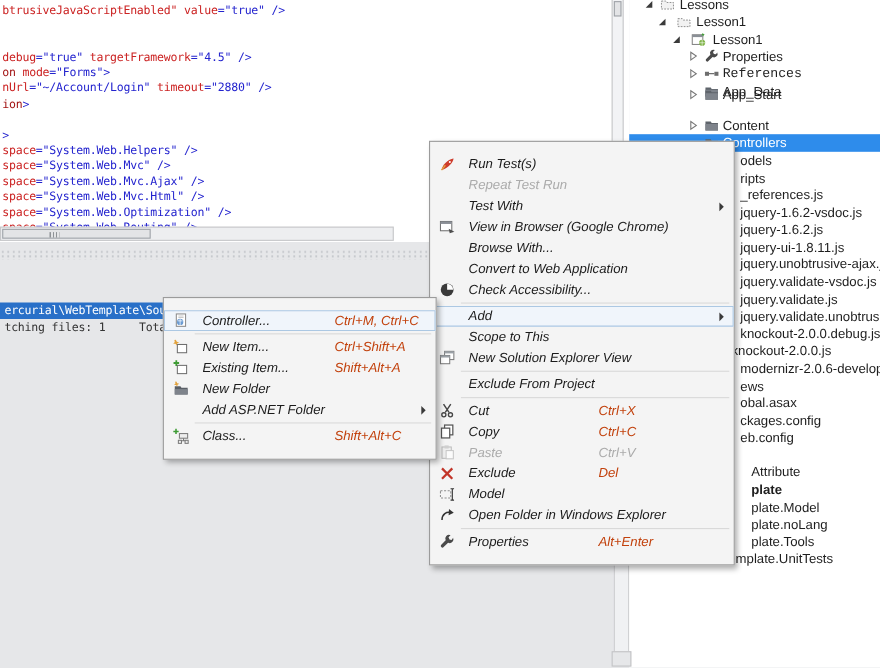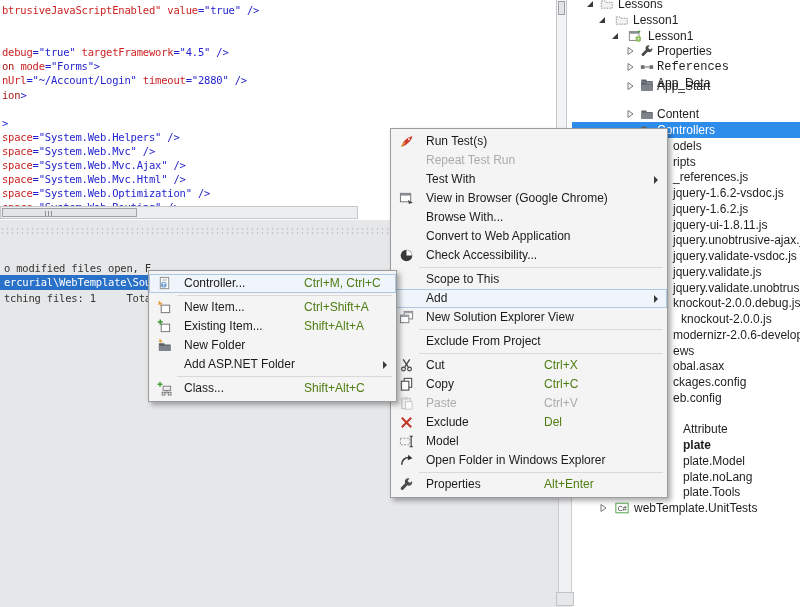--- a/index.html
+++ b/index.html
@@ -39,28 +39,28 @@
   
   .tree-panel{position:absolute;left:572px;top:0;width:228px;height:607px;background:#FFFFFF;z-index:2;}
   .trow{position:absolute;left:0;width:100%;height:16px;line-height:16px;font-size:12px;color:#1E1E1E;}
   .trow .tlabel{position:absolute;top:0;white-space:nowrap;}
   .trow .ticon{position:absolute;top:1px;width:14px;height:14px;}
   .trow .tarrow{position:absolute;top:3px;width:10px;height:10px;}
   .trow.selected{background:#2E8CEB;color:#FFFFFF;}
   .trow.bold .tlabel{font-weight:bold;}
   
   .menu{position:absolute;background:#F4F4F4;border:1px solid #9B9B9B;box-sizing:border-box;
-        padding:3px 0;box-shadow:3px 3px 5px rgba(0,0,0,0.32);}
+        padding:11px 0;box-shadow:3px 3px 5px rgba(0,0,0,0.32);font-style:italic;}
   #context-menu{left:390px;top:128px;width:278px;z-index:10;}
   #add-submenu{left:148px;top:270px;width:249px;z-index:11;}
   .mrow{position:relative;height:19px;line-height:19px;}
   .mrow.hl{background:#F0F5FB;box-shadow:inset 0 0 0 1px #ACC8E3;}
   .mrow .mi{position:absolute;left:8px;top:2px;width:15px;height:15px;}
   .mrow .mlabel{position:absolute;left:35px;top:0;font-size:12px;color:#1B1B1B;white-space:nowrap;}
-  .mrow .mshort{position:absolute;top:0;font-size:12px;color:#4d7c0f;white-space:nowrap;}
+  .mrow .mshort{position:absolute;top:0;font-size:12px;color:#c2410c;white-space:nowrap;}
   #context-menu .mshort{left:153px;}
   #add-submenu .mshort{left:155px;}
   .mrow.disabled .mlabel,.mrow.disabled .mshort{color:#ABABAB;}
   .mrow .marrow{position:absolute;right:9px;top:6px;width:0;height:0;
                 border-left:4px solid #3A3A3A;border-top:4px solid transparent;border-bottom:4px solid transparent;}
   .msep{position:relative;height:5px;}
   .msep:after{content:"";position:absolute;left:28px;right:4px;top:2px;border-top:1px solid #D9D9D9;}
   svg{display:block;}
 </style>
 </head>
@@ -73,21 +73,20 @@
       <div class="hgrip"></div>
     </div>
   </div>
   <div class="vscroll">
     <div class="vthumb"></div>
   </div>
 </div>
 
 <div class="find-panel">
   <div class="splitter"></div>
-  <div class="find-line" style="top:39px;">o modified files open, F</div>
   <div class="find-sel-bar">
     <div class="find-line">ercurial\WebTemplate\Sou</div>
   </div>
   <div class="find-line" style="top:69px;">tching files: 1     Total</div>
 </div>
 <div class="find-vscroll"></div>
 <div class="scroll-corner"></div>
 
 <div class="tree-panel" id="tree">
     <div class="trow" style="top: -4px;">
@@ -234,21 +233,21 @@
     <div class="trow" style="top: 263.75px;">
       <span class="tlabel" style="left: 101px;">jquery.validate.js</span>
     </div>
     <div class="trow" style="top: 279.5px;">
       <span class="tlabel" style="left: 101px;">jquery.validate.unobtrusiv</span>
     </div>
     <div class="trow" style="top: 295.25px;">
       <span class="tlabel" style="left: 101px;">knockout-2.0.0.debug.js</span>
     </div>
     <div class="trow" style="top: 311px;">
-      <span class="tlabel" style="left: 109px;">knockout-2.0.0.js</span>
+      <span class="tlabel" style="left: 93px;">knockout-2.0.0.js</span>
     </div>
     <div class="trow" style="top: 326.75px;">
       <span class="tlabel" style="left: 101px;">modernizr-2.0.6-developm</span>
     </div>
     <div class="trow" style="top: 342.5px;">
       <span class="tlabel" style="left: 101px;">ews</span>
     </div>
     <div class="trow" style="top: 358.25px;">
       <span class="tlabel" style="left: 101px;">obal.asax</span>
     </div>
@@ -327,26 +326,26 @@
     <div class="mrow">
       <span class="mi">
         <svg viewBox="0 0 16 16">
           <circle cx="8" cy="8" r="6.2" fill="#3A3A3A"></circle>
           <path d="M8 8 L8 2.2 A5.8 5.8 0 0 1 13.8 8 Z" fill="#FFF"></path>
         </svg>
       </span>
       <span class="mlabel">Check Accessibility...</span>
     </div>
     <div class="msep"></div>
-    <div class="mrow">
-      <span class="mlabel">Scope to This</span>
-    </div>
     <div class="mrow hl">
       <span class="mlabel">Add</span>
       <span class="marrow"></span>
+    </div>
+    <div class="mrow">
+      <span class="mlabel">Scope to This</span>
     </div>
     <div class="mrow">
       <span class="mi">
         <svg viewBox="0 0 16 16">
           <rect x="5.5" y="1.5" width="9" height="8" fill="#FFF" stroke="#7A7A7A"></rect>
           <rect x="5.5" y="1.5" width="9" height="2" fill="#9AA0A6"></rect>
           <rect x="1.5" y="5.5" width="9" height="8" fill="#FFF" stroke="#7A7A7A"></rect>
           <rect x="1.5" y="5.5" width="9" height="2" fill="#9AA0A6"></rect>
         </svg>
       </span>

